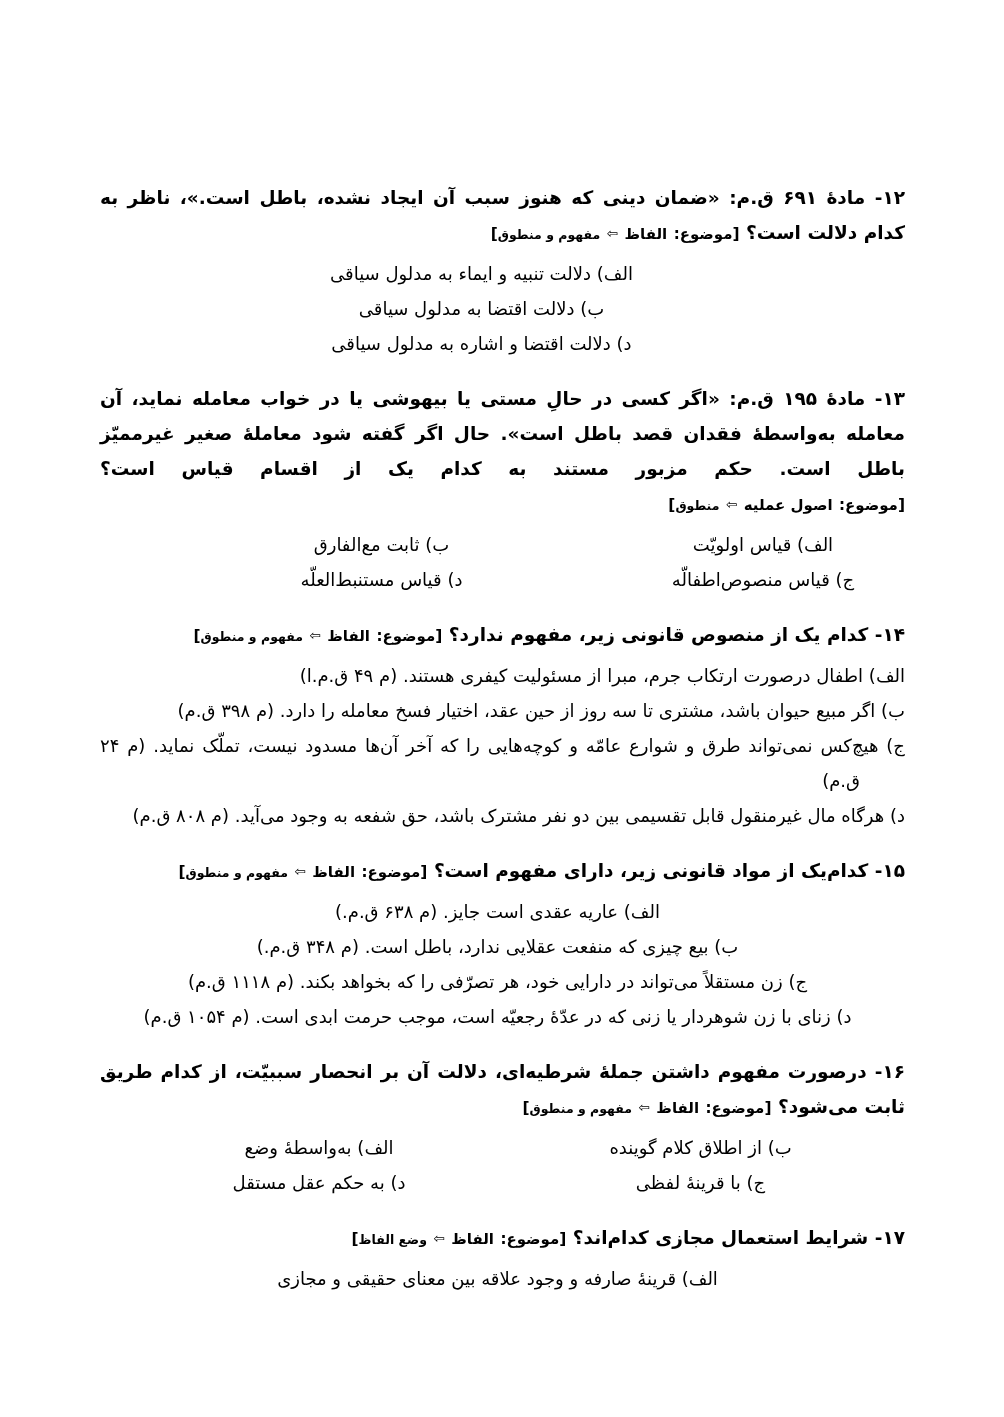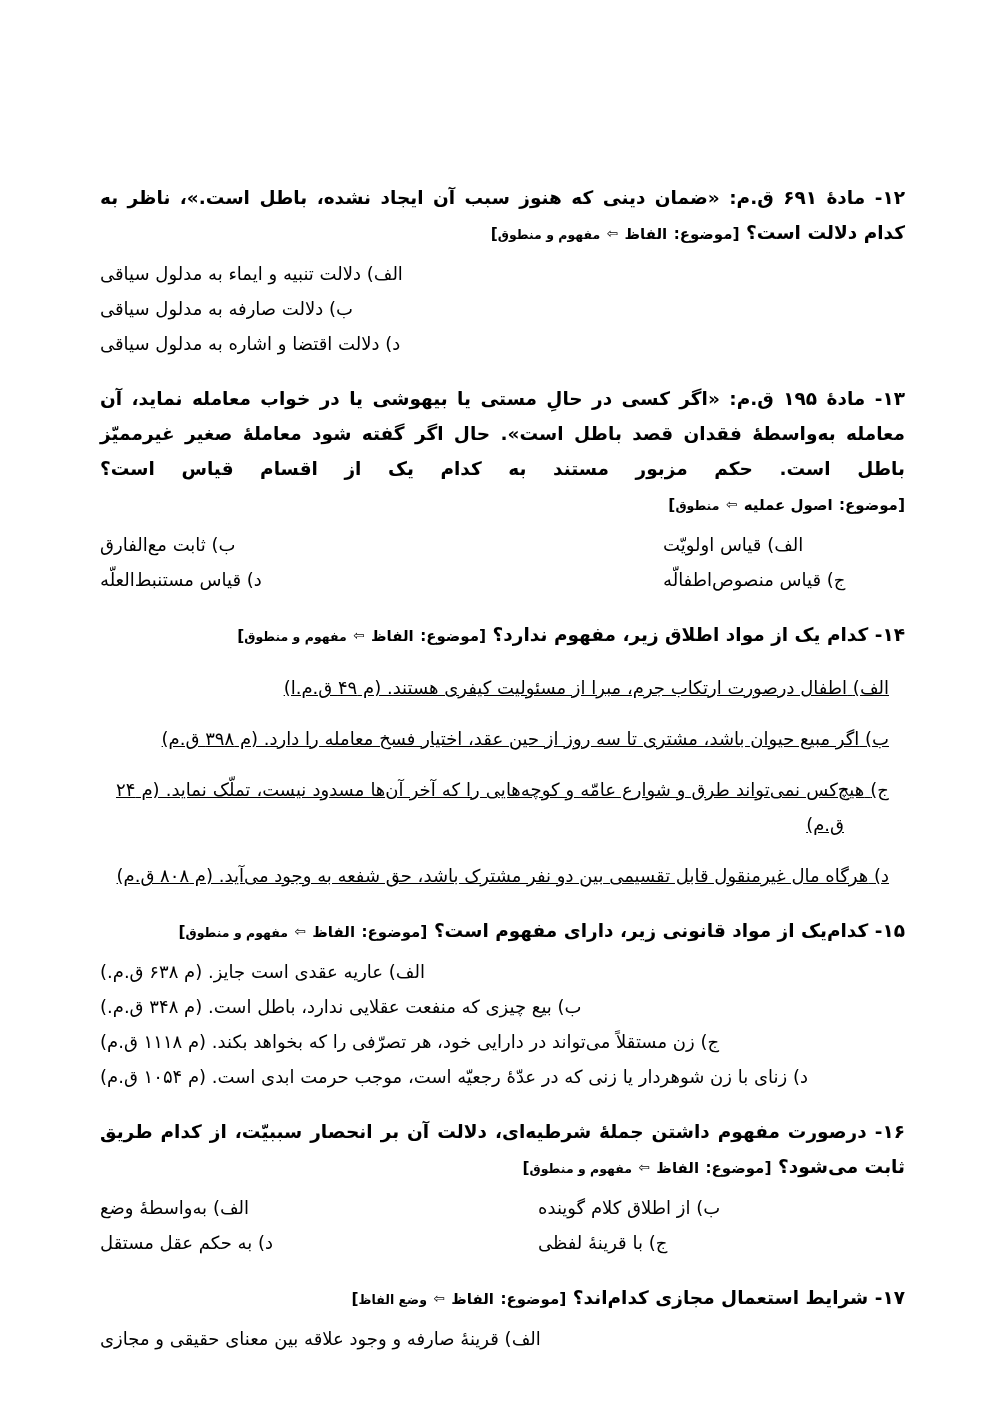--- a/index.html
+++ b/index.html
@@ -32,43 +32,42 @@
     margin:2px 0 0 0;
     font-size:18px;
     line-height:35px;
     font-weight:normal;
   }
   .opts.indent{padding-left:0;padding-right:42px}
   .opts.flush{padding-right:10px}
   .opts.cols{display:grid;padding-right:42px}
   .cols-narrow{grid-template-columns:200px 1fr}
   .cols-wide{grid-template-columns:325px 1fr}
-  .opt{text-align:left}
+  .opt{text-align:center}
   .opt-block{
-    margin:16px;
+    margin:0;
     text-align:justify;
     padding-right:45px;
     text-indent:-45px;
-    text-decoration:underline;
   }
 </style>
 </head>
 <body>
 
 <div class="page">
 
   <section class="question">
     <p class="q-header">
       <span>۱۲-</span>
       <span>مادهٔ ۶۹۱ ق.م: «ضمان دینی که هنوز سبب آن ایجاد نشده، باطل است.»، ناظر به کدام دلالت است؟</span><span class="ul"></span><span></span>
       <span class="topic-tag"><span class="t-bracket">[</span><span class="t-label">موضوع:</span> <span class="t-main">الفاظ</span> <span class="t-arrow">⇦</span> <span class="t-sub">مفهوم و منطوق</span><span class="t-bracket">]</span></span>
     </p>
     <div class="opts indent">
       <div class="opt"><span>الف)</span> <span>دلالت تنبیه و ایماء به مدلول سیاقی</span></div>
-      <div class="opt"><span>ب)</span> <span>دلالت صارفه به مدلول سیاقی</span></div>
+      <div class="opt"><span>ب)</span> <span>دلالت اقتضا به مدلول سیاقی</span></div>
       <div class="opt"><span>د)</span> <span>دلالت اقتضا و اشاره به مدلول سیاقی</span></div>
     </div>
   </section>
 
   <section class="question">
     <p class="q-header">
       <span>۱۳-</span>
       <span>مادهٔ ۱۹۵ ق.م: «اگر کسی در حالِ مستی یا بیهوشی یا در خواب معامله نماید، آن معامله به‌واسطهٔ فقدان قصد باطل است». حال اگر گفته شود معاملهٔ صغیر غیرممیّز باطل است. حکم مزبور مستند به کدام یک از اقسام قیاس است؟</span><span class="ul"></span><span></span>
       <span class="topic-tag"><span class="t-bracket">[</span><span class="t-label">موضوع:</span> <span class="t-main">اصول عملیه</span> <span class="t-arrow">⇦</span> <span class="t-sub">منطوق</span><span class="t-bracket">]</span></span>
     </p>
@@ -76,21 +75,21 @@
       <div class="opt"><span>الف)</span> <span>قیاس اولویّت</span></div>
       <div class="opt"><span>ب)</span> <span>ثابت مع‌الفارق</span></div>
       <div class="opt"><span>ج)</span> <span>قیاس منصوص‌اطفالّه</span></div>
       <div class="opt"><span>د)</span> <span>قیاس مستنبط‌العلّه</span></div>
     </div>
   </section>
 
   <section class="question">
     <p class="q-header">
       <span>۱۴-</span>
-      <span>کدام یک از مواد اطلاق زیر، مفهوم </span><span class="ul">ندارد</span><span>؟</span>
+      <span>کدام یک از منصوص قانونی زیر، مفهوم </span><span class="ul">ندارد</span><span>؟</span>
       <span class="topic-tag"><span class="t-bracket">[</span><span class="t-label">موضوع:</span> <span class="t-main">الفاظ</span> <span class="t-arrow">⇦</span> <span class="t-sub">مفهوم و منطوق</span><span class="t-bracket">]</span></span>
     </p>
     <div class="opts">
       <p class="opt-block"><span>الف)</span> <span>اطفال درصورت ارتکاب جرم، مبرا از مسئولیت کیفری هستند. (م ۴۹ ق.م.ا)</span></p>
       <p class="opt-block"><span>ب)</span> <span>اگر مبیع حیوان باشد، مشتری تا سه روز از حین عقد، اختیار فسخ معامله را دارد. (م ۳۹۸ ق.م)</span></p>
       <p class="opt-block"><span>ج)</span> <span>هیچ‌کس نمی‌تواند طرق و شوارع عامّه و کوچه‌هایی را که آخر آن‌ها مسدود نیست، تملّک نماید. (م ۲۴ ق.م)</span></p>
       <p class="opt-block"><span>د)</span> <span>هرگاه مال غیرمنقول قابل تقسیمی بین دو نفر مشترک باشد، حق شفعه به وجود می‌آید. (م ۸۰۸ ق.م)</span></p>
     </div>
   </section>
 

